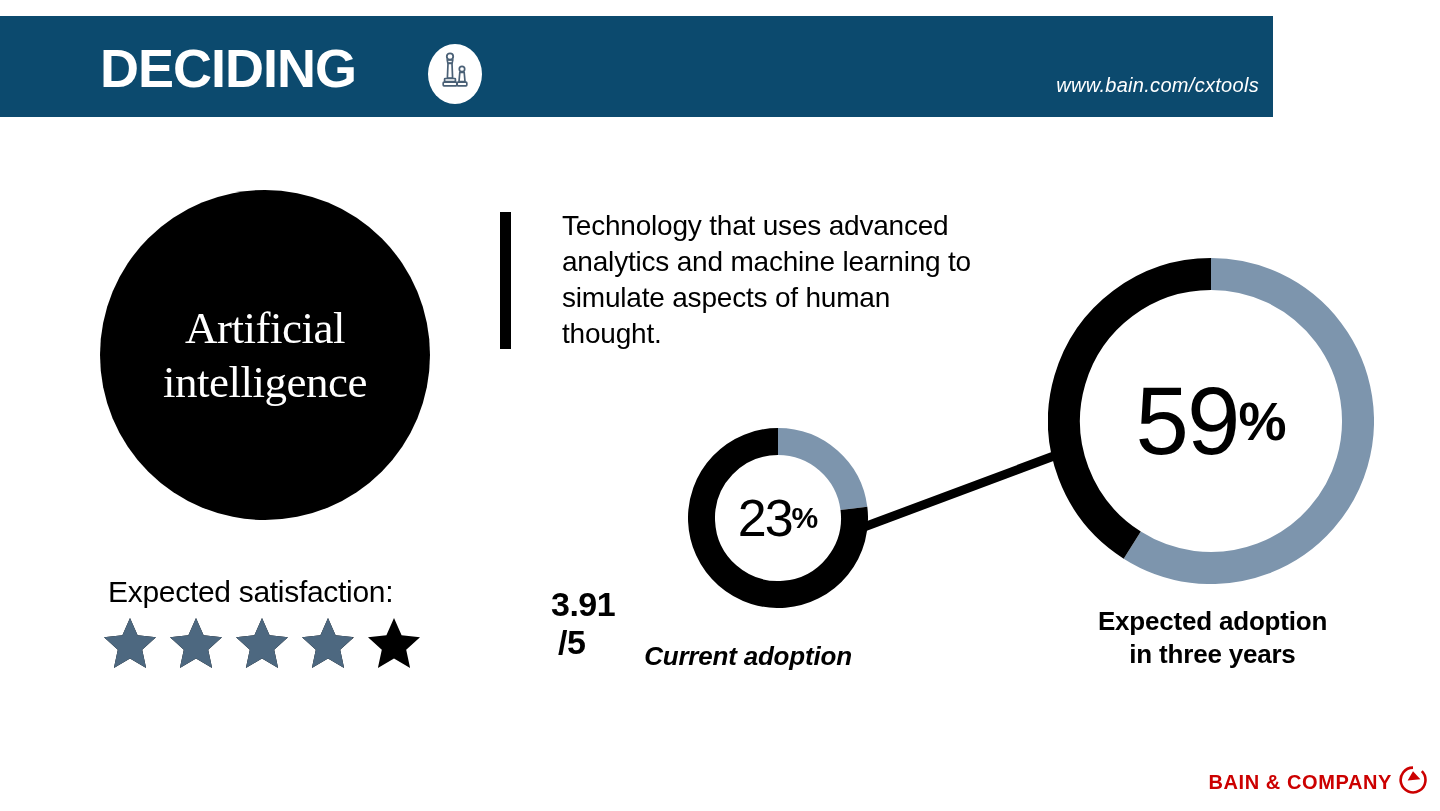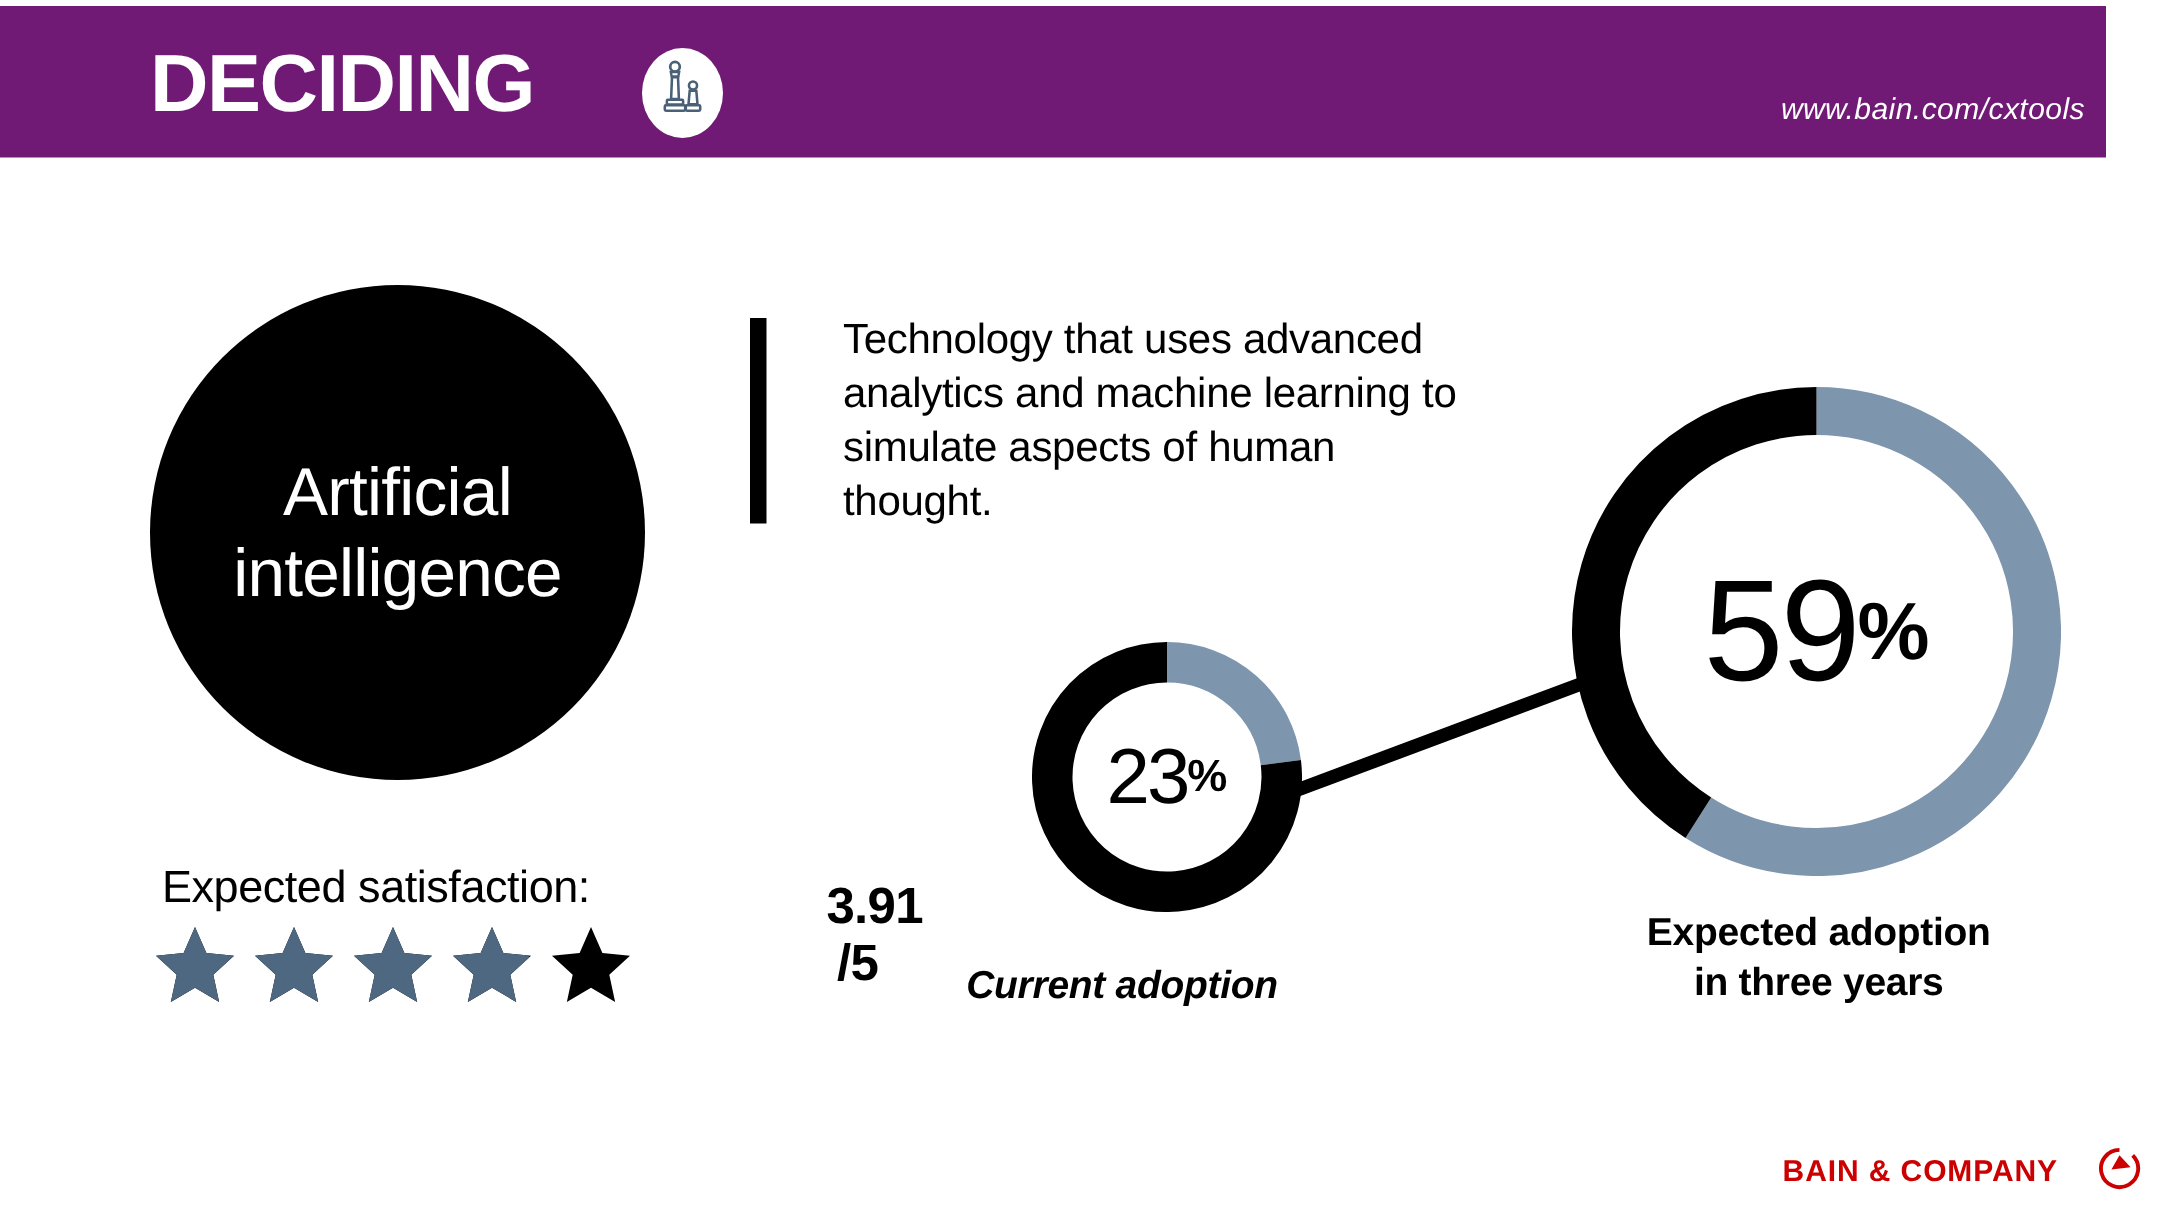--- a/index.html
+++ b/index.html
@@ -11,23 +11,23 @@
     height: 811px;
     background: #ffffff;
     font-family: "Liberation Sans", sans-serif;
     overflow: hidden;
     position: relative;
   }
 
   
   #header-bar {
     position: absolute;
-    left: 0; top: 4px;
-    width: 1404px; height: 101px;
-    background: #701a75;
+    left: 0; top: 16px;
+    width: 1273px; height: 101px;
+    background: #0c4a6e;
     box-sizing: border-box;
   }
   #header-title {
     position: absolute;
     left: 100px; top: 22px;
     font-size: 54px;
     font-weight: bold;
     letter-spacing: -1px;
     color: #ffffff;
     line-height: 60px;
@@ -56,20 +56,21 @@
   
   #concept-circle {
     position: absolute;
     left: 100px; top: 190px;
     width: 330px; height: 330px;
     background: #000000;
     border-radius: 50%;
     display: flex;
     align-items: center;
     justify-content: center;
+    font-family: Liberation Serif, serif;
   }
   #concept-label {
     color: #ffffff;
     font-size: 45px;
     line-height: 54px;
     text-align: center;
     font-weight: normal;
     letter-spacing: -0.5px;
     white-space: pre-line;
   }
@@ -205,21 +206,21 @@
     left: 1055px; top: 605px;
     width: 315px;
   }
 
   
   #bain-logo {
     position: absolute;
     right: 12px; bottom: 12px;
     display: flex;
     align-items: center;
-    gap: 26px;
+    gap: 6px;
   }
   #bain-wordmark {
     font-size: 20px;
     font-weight: bold;
     color: #cc0000;
     letter-spacing: 0.6px;
     white-space: nowrap;
   }
 </style>
 </head>

